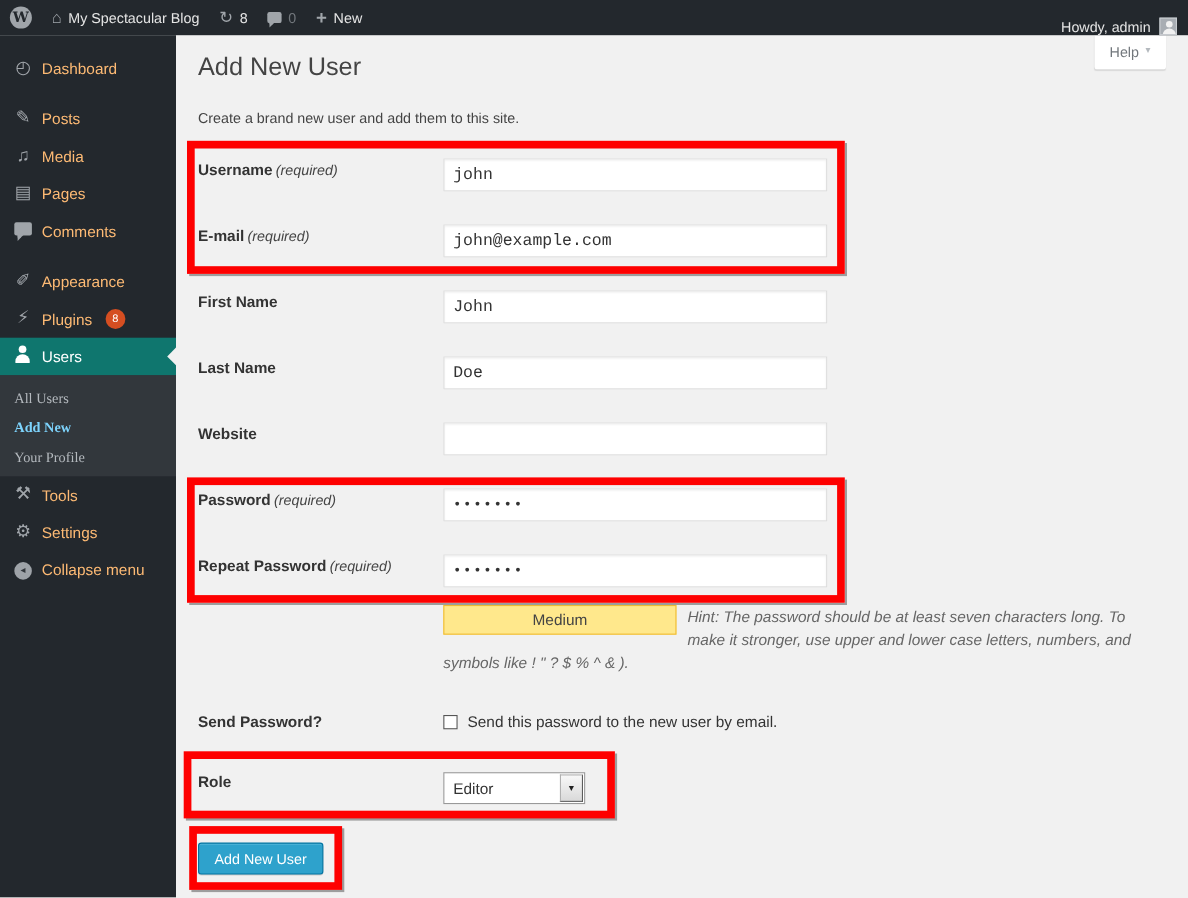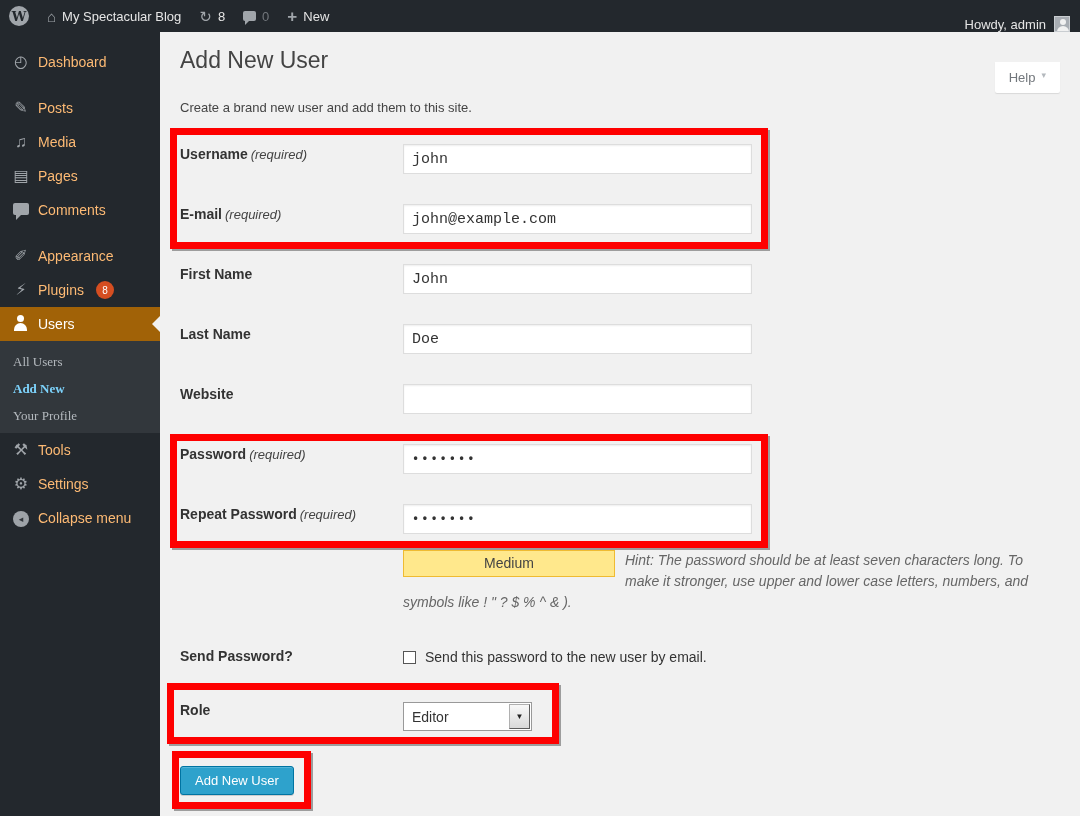--- a/index.html
+++ b/index.html
@@ -54,21 +54,21 @@
   .menu { list-style:none; padding-top:13px; }
   .menu-item {
     height:34px; display:flex; align-items:center; padding-left:10px; gap:6px; cursor:pointer;
     position:relative;
   }
   .menu-item .mi-icon {
     width:22px; text-align:center; font-size:16px; color:#a0a5aa; flex:none; line-height:1;
   }
   .menu-item .mi-label { color:#fdba74; }
   .menu-gap { height:12px; }
-  .menu-item.active { background:#a16207; }
+  .menu-item.active { background:#0f766e; }
   .menu-item.active .mi-label, .menu-item.active .mi-icon { color:#fff; }
   .menu-item.active::after {
     content:''; position:absolute; right:0; top:50%; margin-top:-8px;
     border:8px solid transparent; border-right:8px solid #f1f1f1;
   }
   .badge {
     background:#d54e21; color:#fff; border-radius:50%; width:18px; height:18px;
     display:inline-flex; align-items:center; justify-content:center;
     font-size:10px; margin-left:6px;
   }
@@ -99,21 +99,21 @@
 
   
   #content {
     position:absolute; top:32px; left:160px; width:920px; height:784px;
     padding:0 20px; background:#f1f1f1;
   }
   #help-tab {
     position:absolute; top:0; right:20px; background:#fff; color:#72777c;
     font-size:13px; padding:8px 14px; border-radius:0 0 2px 2px;
     box-shadow:0 1px 1px rgba(0,0,0,0.1); cursor:pointer;
-    display:flex; align-items:flex-start; gap:6px;margin-top:30px;
+    display:flex; align-items:flex-start; gap:6px;
   }
   #help-tab .tri { color:#b4b9be; font-size:9px; }
   h1 { padding-top:14px; font-size:23px; font-weight:normal; color:#444; line-height:29px; }
   .subtitle { margin-top:25px; font-size:13px; color:#444; line-height:15px; }
   .form { margin-top:15px; }
   .frow { display:flex; min-height:60px; }
   .flabel {
     width:223px; flex:none; padding-top:16px; font-size:14px; color:#333; font-weight:bold;
   }
   .flabel em { font-weight:normal; font-style:italic; font-size:13px; color:#444; margin-left:3px; }

